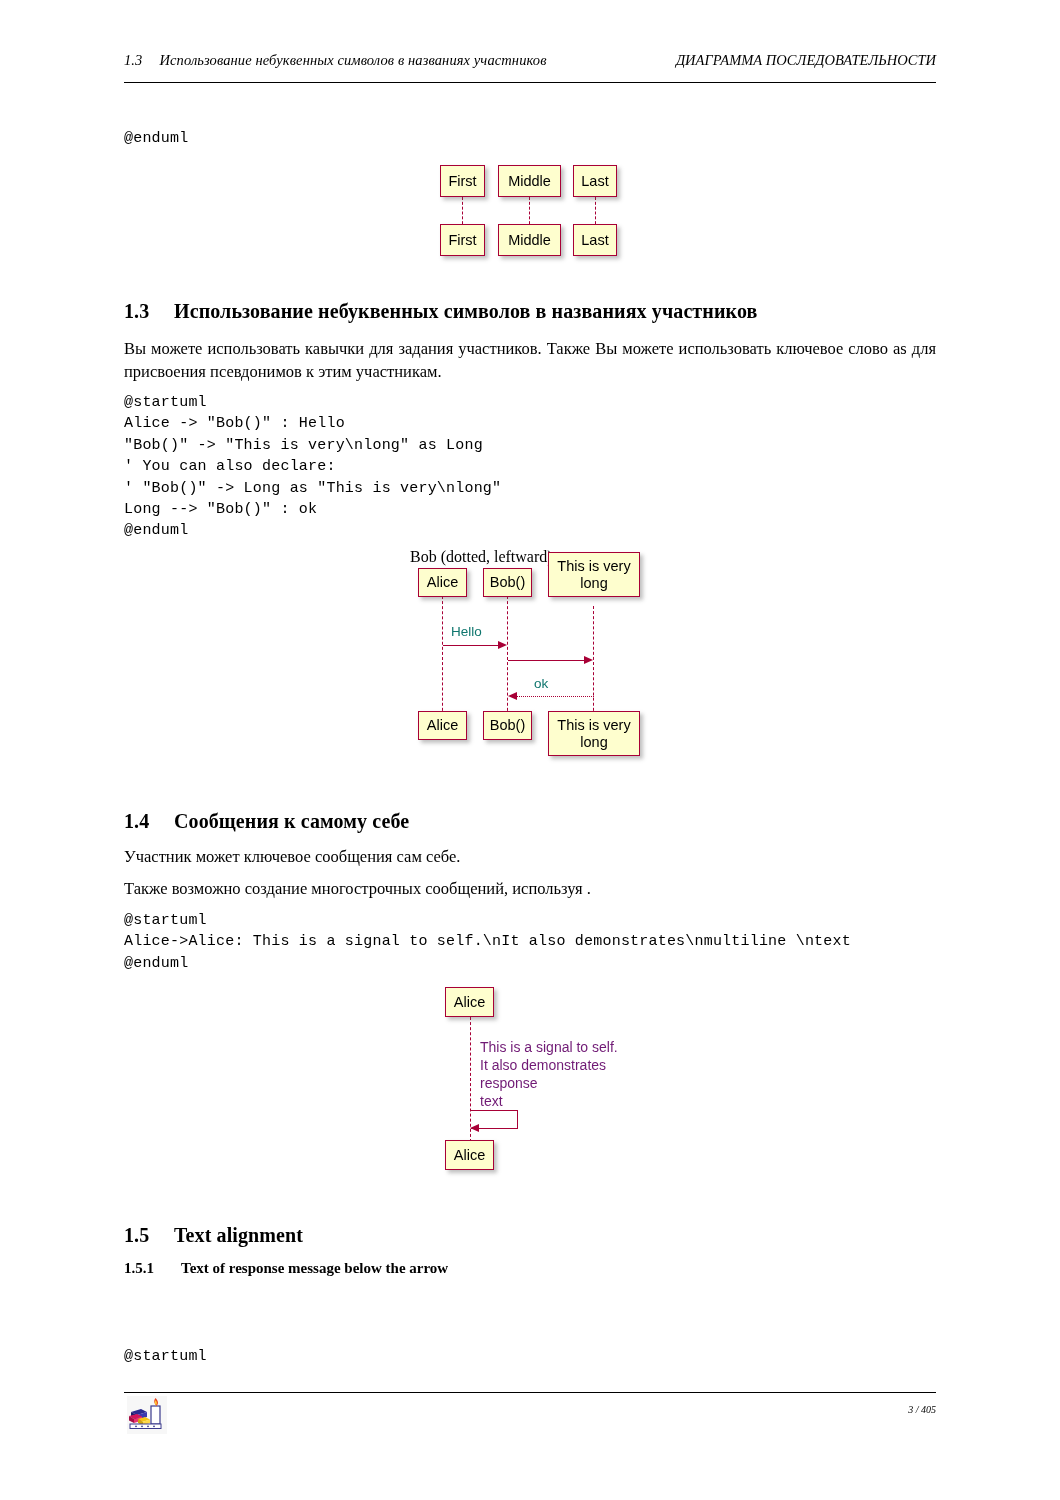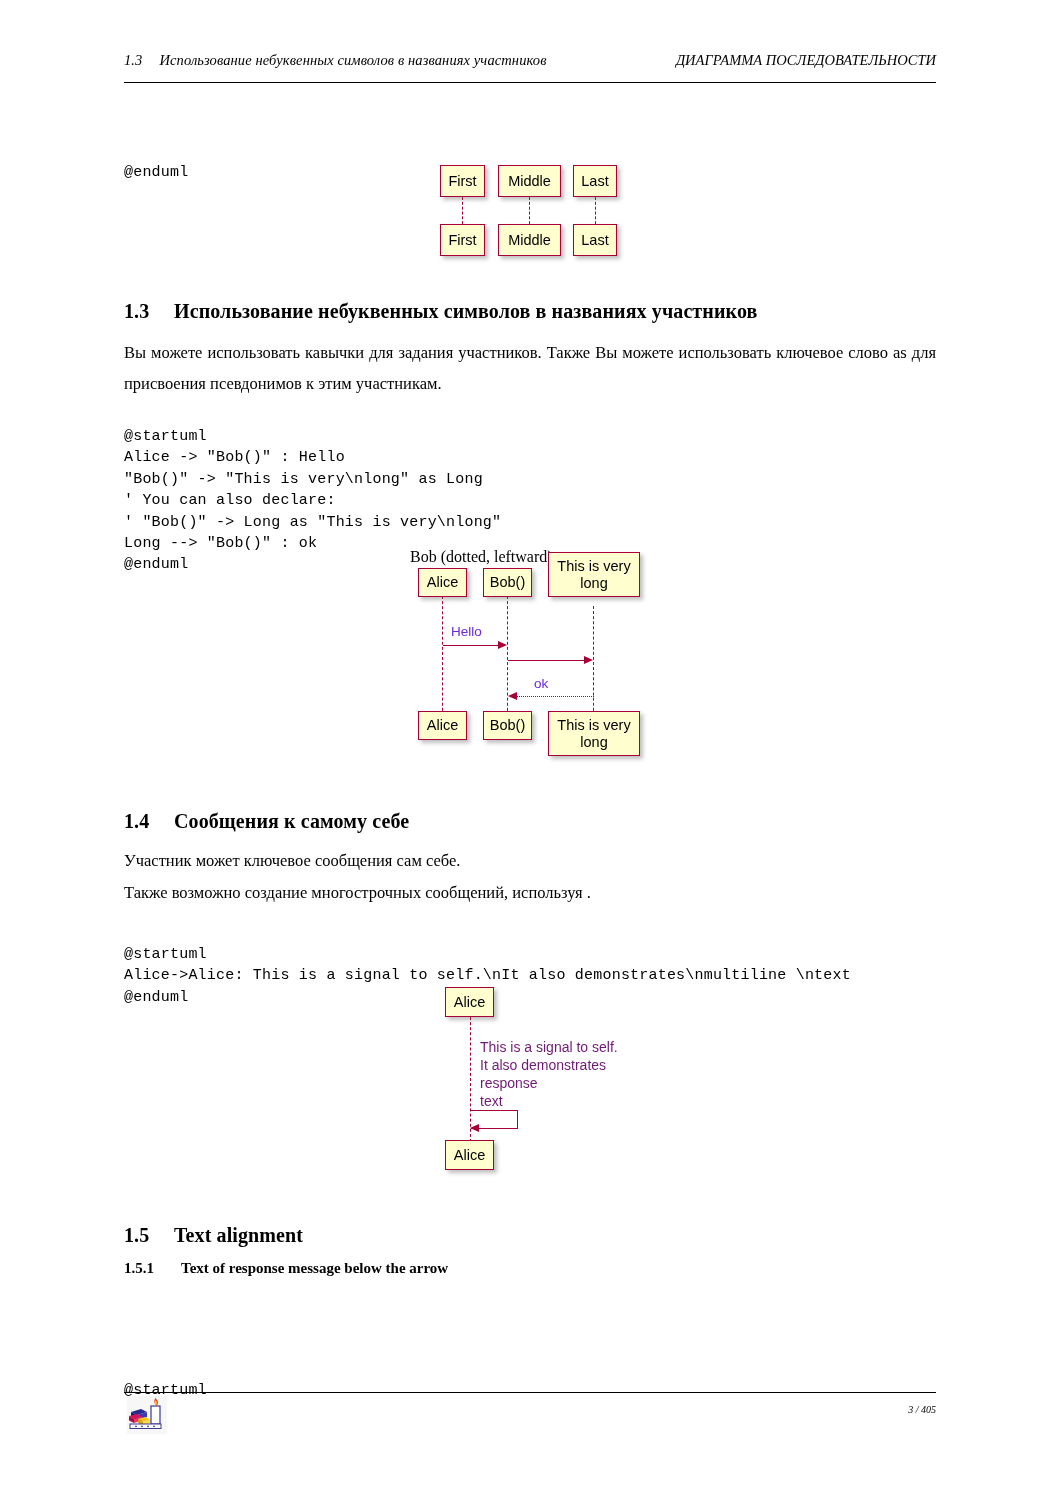--- a/index.html
+++ b/index.html
@@ -60,41 +60,40 @@
 
   
   .code {
     position: absolute;
     font-family: "Liberation Mono", monospace;
     font-size: 15px;
     line-height: 21.4px;
     white-space: pre;
     color: #000;
     letter-spacing: 0.2px;
-    margin-top: 34px;
   }
   .h2 {
     position: absolute;
     font-weight: bold;
     font-size: 20px;
     white-space: nowrap;
     letter-spacing: 0.1px;
   }
   .h2 .num { display: inline-block; width: 50px; }
   .h3 {
     position: absolute;
     font-weight: bold;
     font-size: 15px;
     white-space: nowrap;
   }
   .h3 .num { display: inline-block; width: 57px; }
   .para {
     position: absolute;
     font-size: 16.5px;
-    line-height: 31px;
+    line-height: 23px;
     text-align: justify;
   }
   .para .mono {
     font-family: "Liberation Mono", monospace;
     font-size: 15px;
   }
 
   
   .uml { position: absolute; }
   .pbox {
@@ -136,21 +135,21 @@
     position: absolute;
     width: 0; height: 0;
     border-top: 4.5px solid transparent;
     border-bottom: 4.5px solid transparent;
     border-right: 9px solid #A80036;
   }
   .msg-label {
     position: absolute;
     font-family: "Liberation Sans", sans-serif;
     font-size: 13.5px;
-    color: #6d28d9;
+    color: #0f766e;
     white-space: nowrap;
   }
   .self-text {
     position: absolute;
     font-family: Liberation Sans, sans-serif;
     font-size: 14px;
     line-height: 18px;
     color: #701a75;
     white-space: pre;
   }

